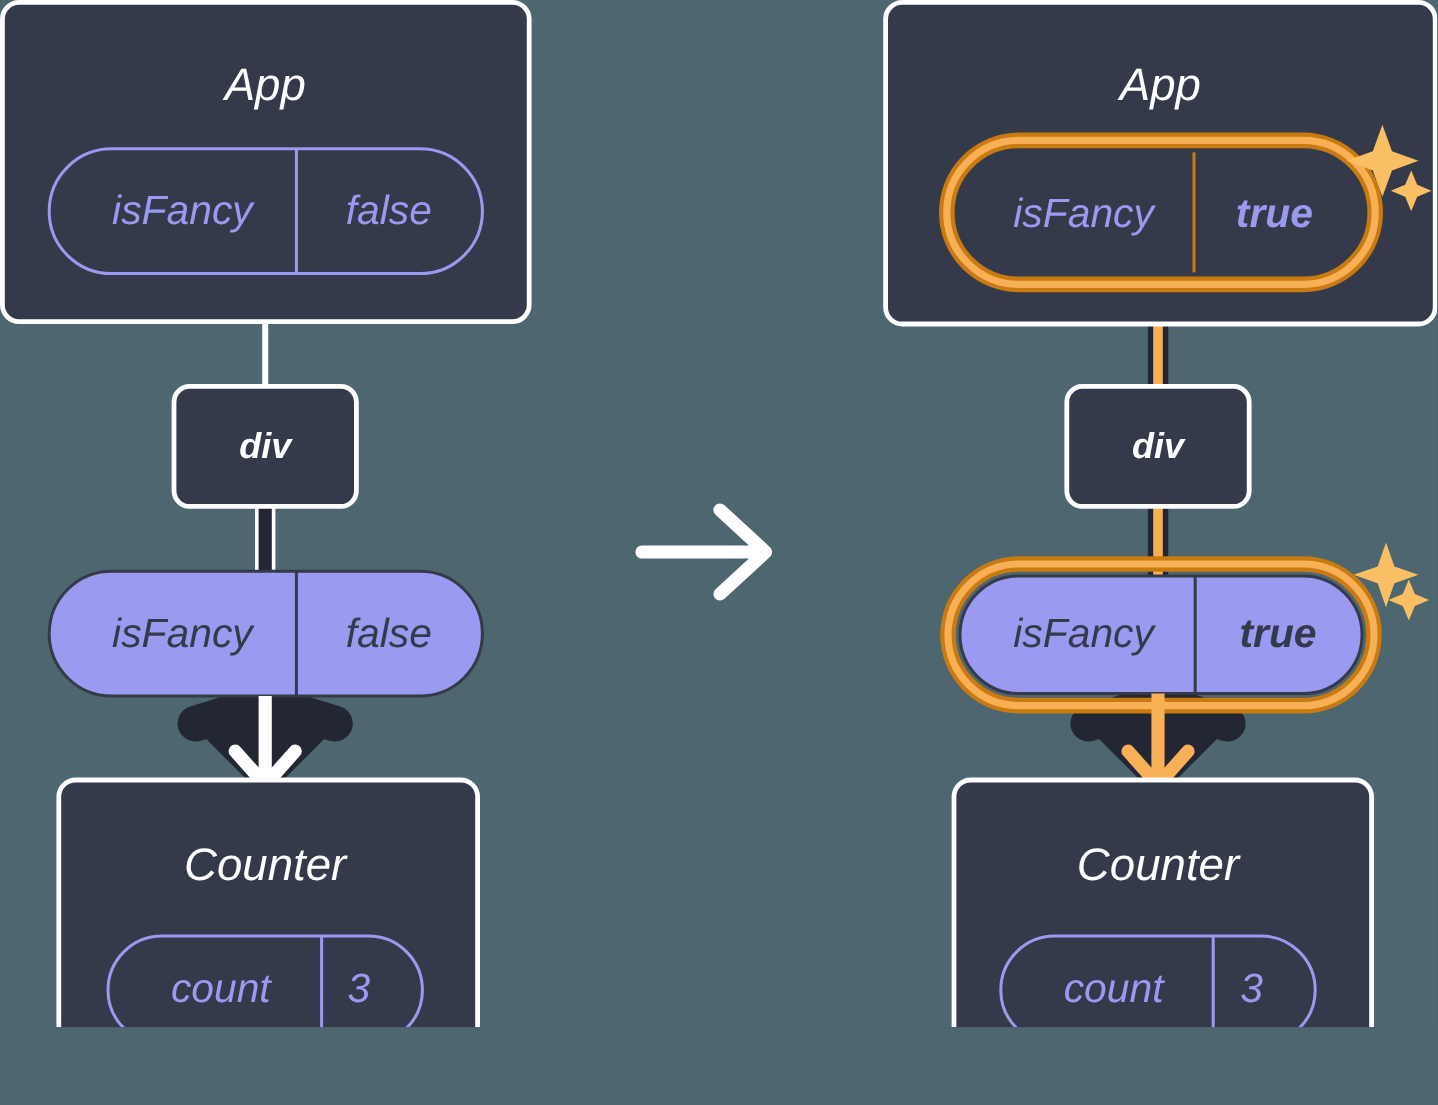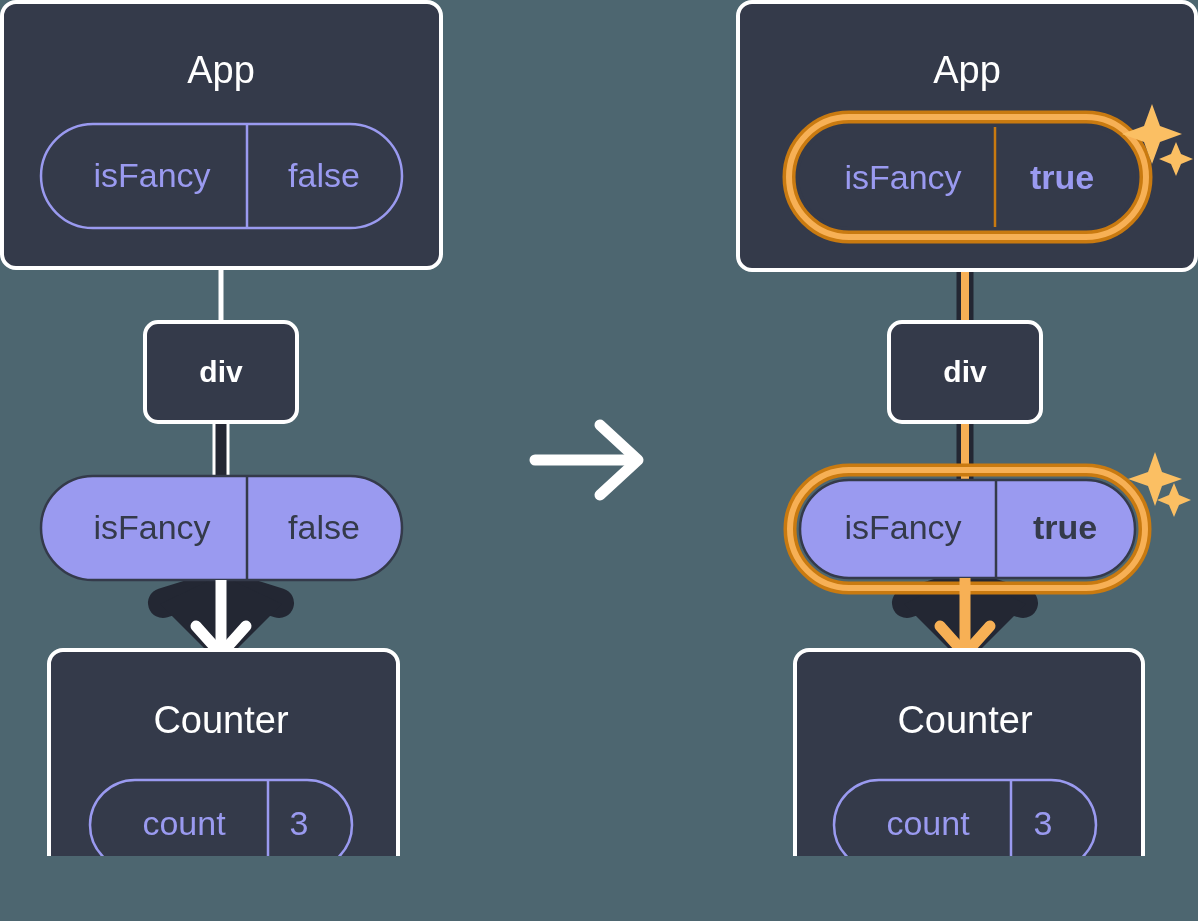--- a/index.html
+++ b/index.html
@@ -7,20 +7,21 @@
     padding: 0;
     background: #4d6670;
   }
   #stage {
     position: relative;
     width: 1198px;
     height: 856px;
     background: #4d6670;
     overflow: hidden;
     font-family: "Liberation Sans", sans-serif;
+    font-style: italic;
   }
   #stage svg {
     position: absolute;
     top: 0;
     left: 0;
   }
   .box-label {
     font-family: "Liberation Sans", sans-serif;
     font-size: 38px;
     fill: #ffffff;

